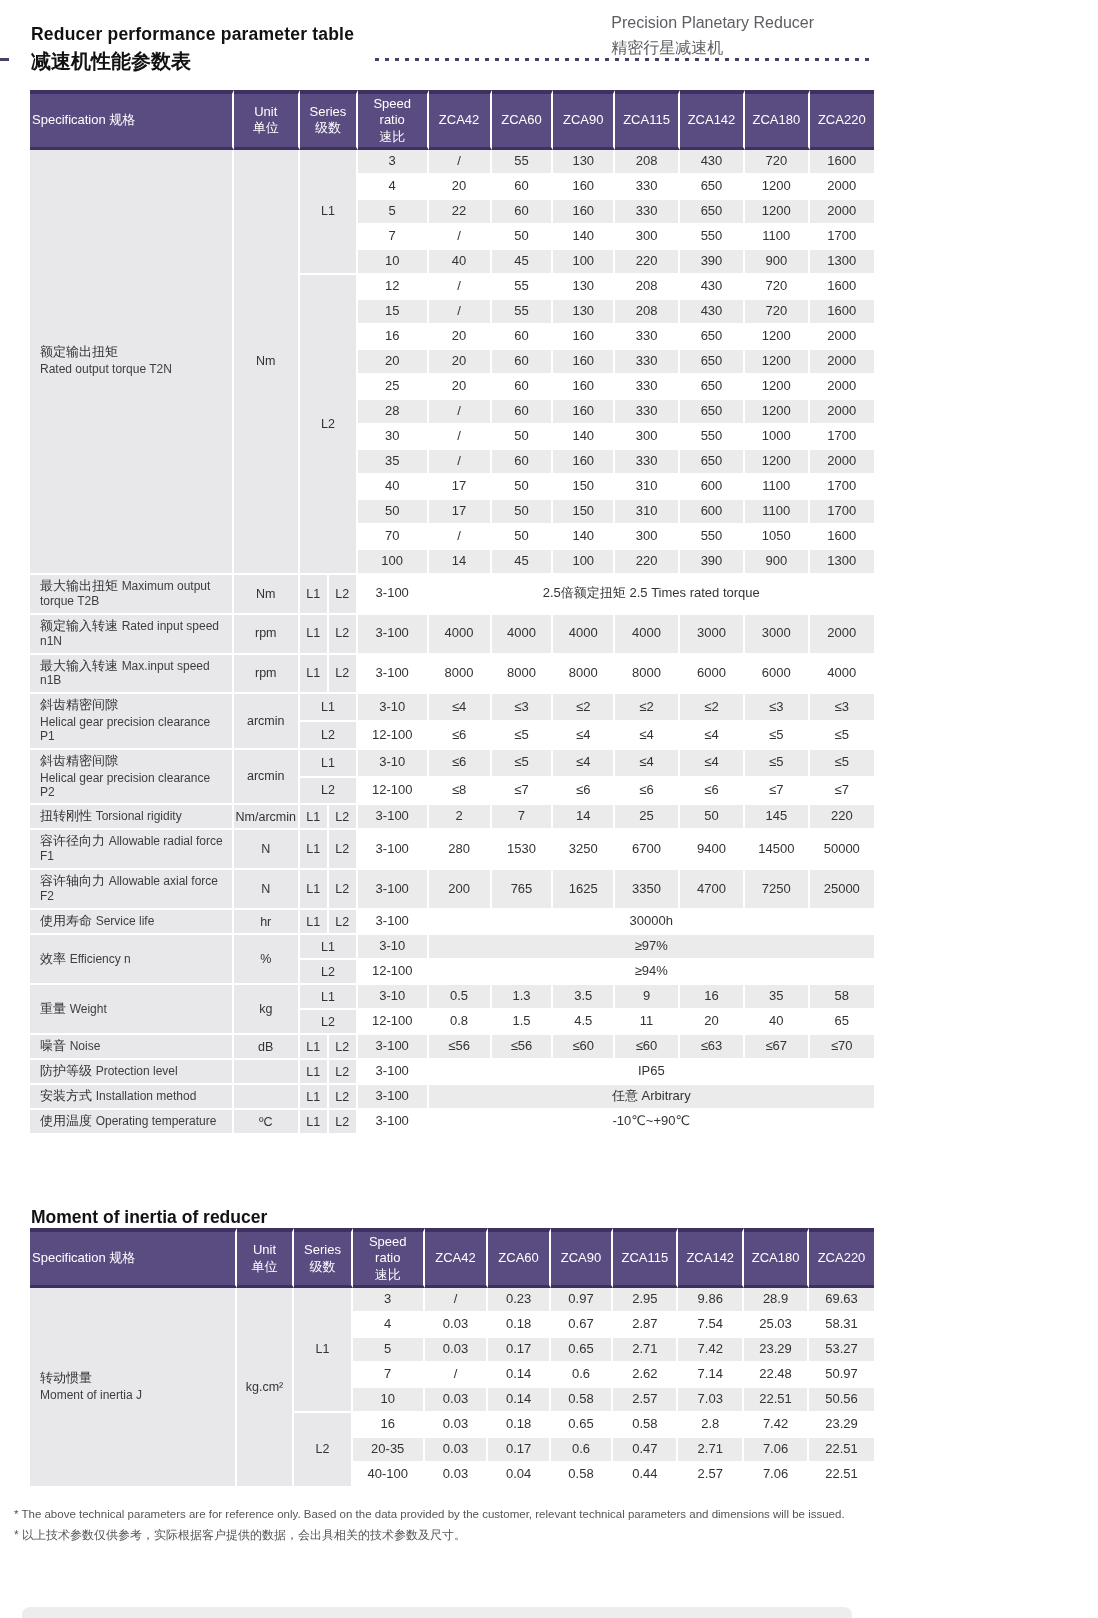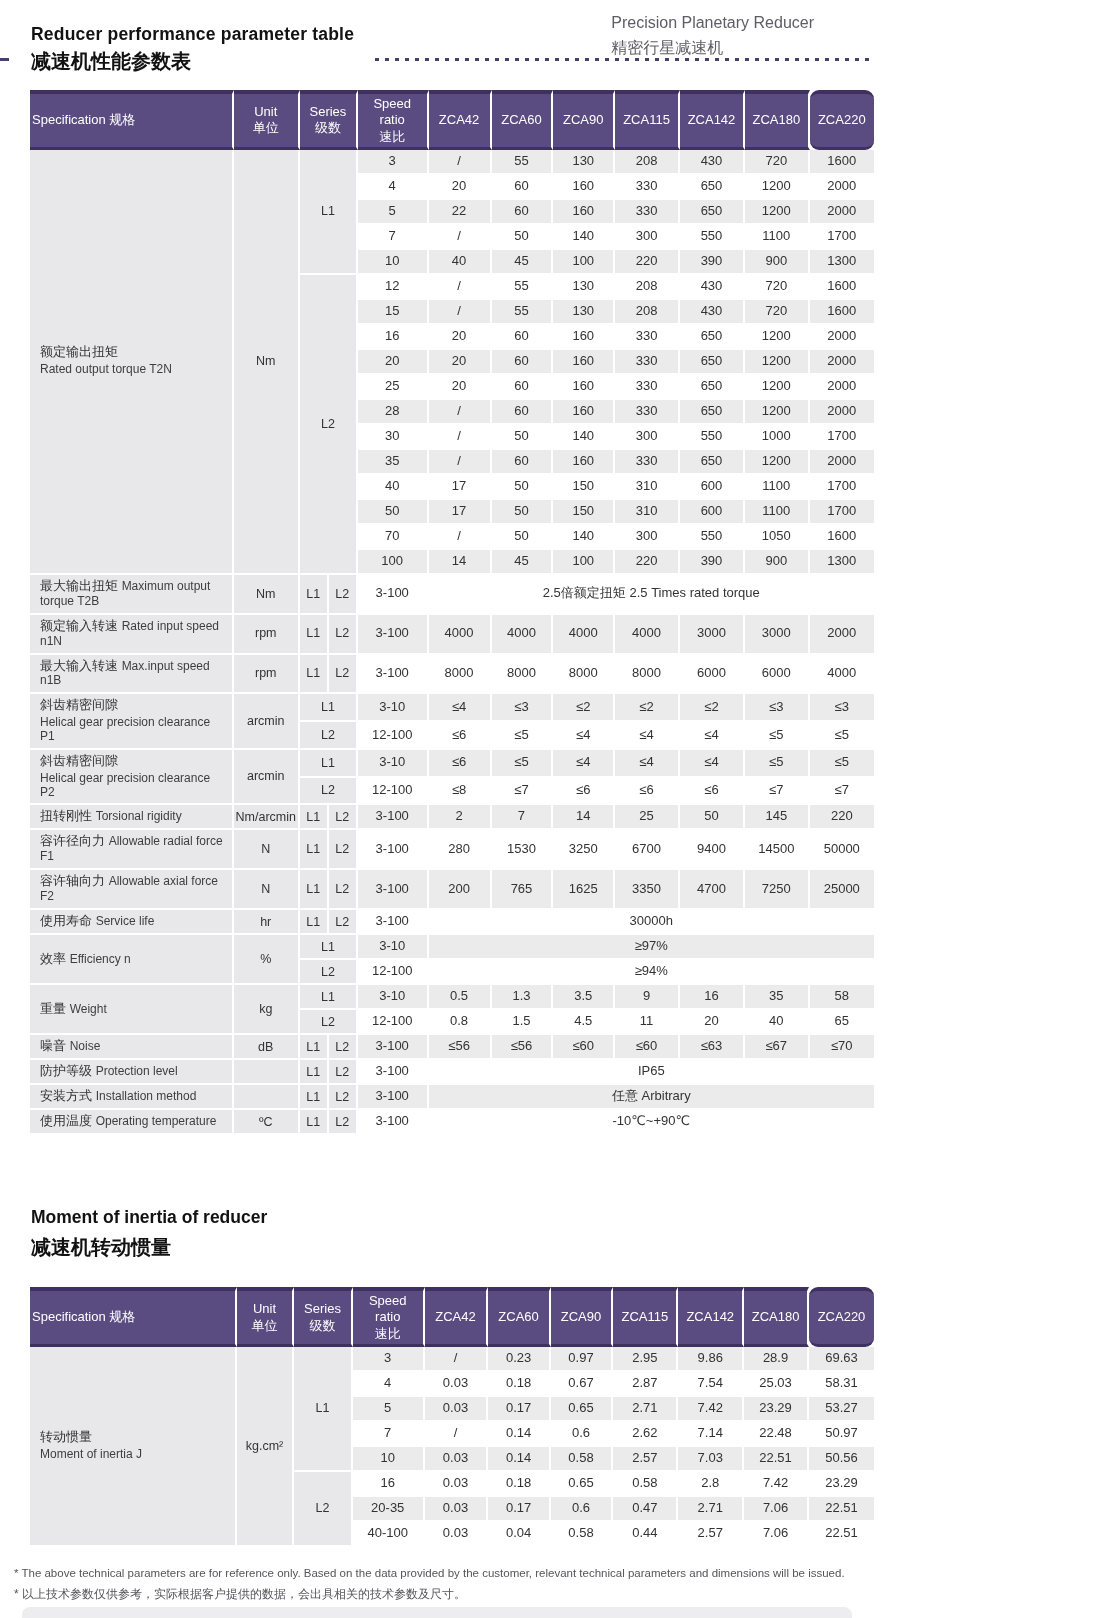--- a/index.html
+++ b/index.html
@@ -28,21 +28,21 @@
   
   table{border-collapse:separate;border-spacing:0;table-layout:fixed;margin-left:30px;}
   th{
     background:var(--purple);color:#fff;font-weight:400;font-size:13px;line-height:1.25;
     height:40px;text-align:center;vertical-align:middle;
     border-top:4px solid var(--darkpurple);
     border-bottom:3px solid var(--darkpurple);
     border-right:2px solid #fff;
     padding:2px 2px;
   }
-  th:last-child{border-right:none;border-radius:9px;}
+  th:last-child{border-right:none;}
   th.spec{text-align:left;}
   td{
     height:25px;font-size:13px;color:var(--ink);
     text-align:center;vertical-align:middle;line-height:1.15;
     border-right:2px solid #fff;border-bottom:2px solid #fff;
     background:#fff;padding:1px 2px;
   }
   td:last-child{border-right:none;}
   td.lab{background:var(--labelgray);text-align:left;padding:4px 8px 4px 10px;}
   td.unit,td.ser{background:var(--labelgray);font-size:12.5px;}
@@ -505,21 +505,20 @@
           <td rowspan="1" class="unit">ºC</td>
           <td class="ser">L1</td>
           <td class="ser">L2</td>
           <td class="val">3-100</td>
           <td colspan="7" class="val">-10℃~+90℃</td>
         </tr>
       </tbody>
     </table>
 
   <div class="sec2-en">Moment of inertia of reducer</div>
-  <div class="sec2-zh">减速机转动惯量</div>
 
   <table id="table2">
       <colgroup>
         <col style="width: 275px;">
         <col style="width: 65px;">
         <col style="width: 33px;">
         <col style="width: 34px;">
         <col style="width: 87px;">
         <col style="width: 73px;">
         <col style="width: 71px;">

